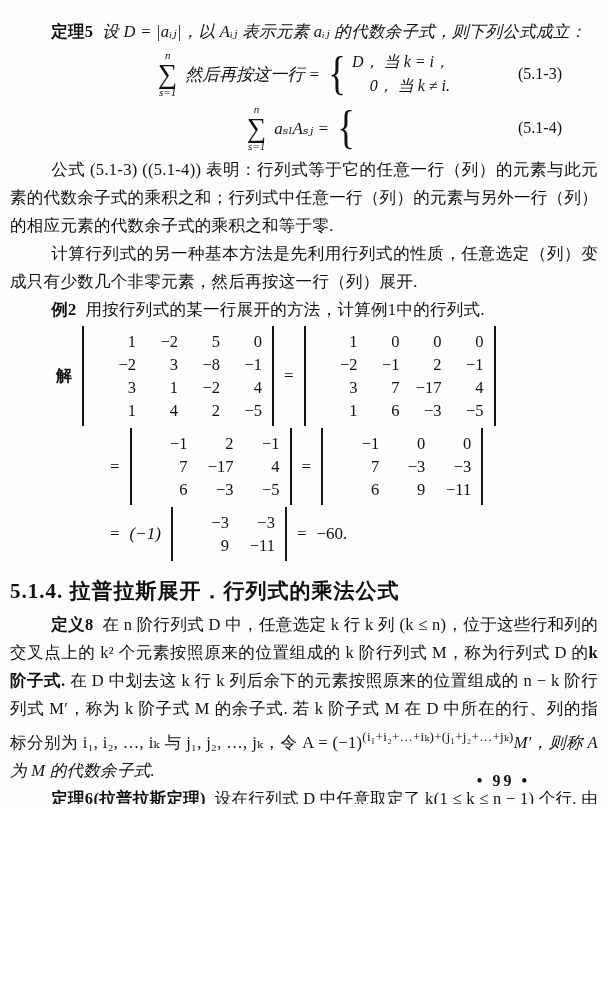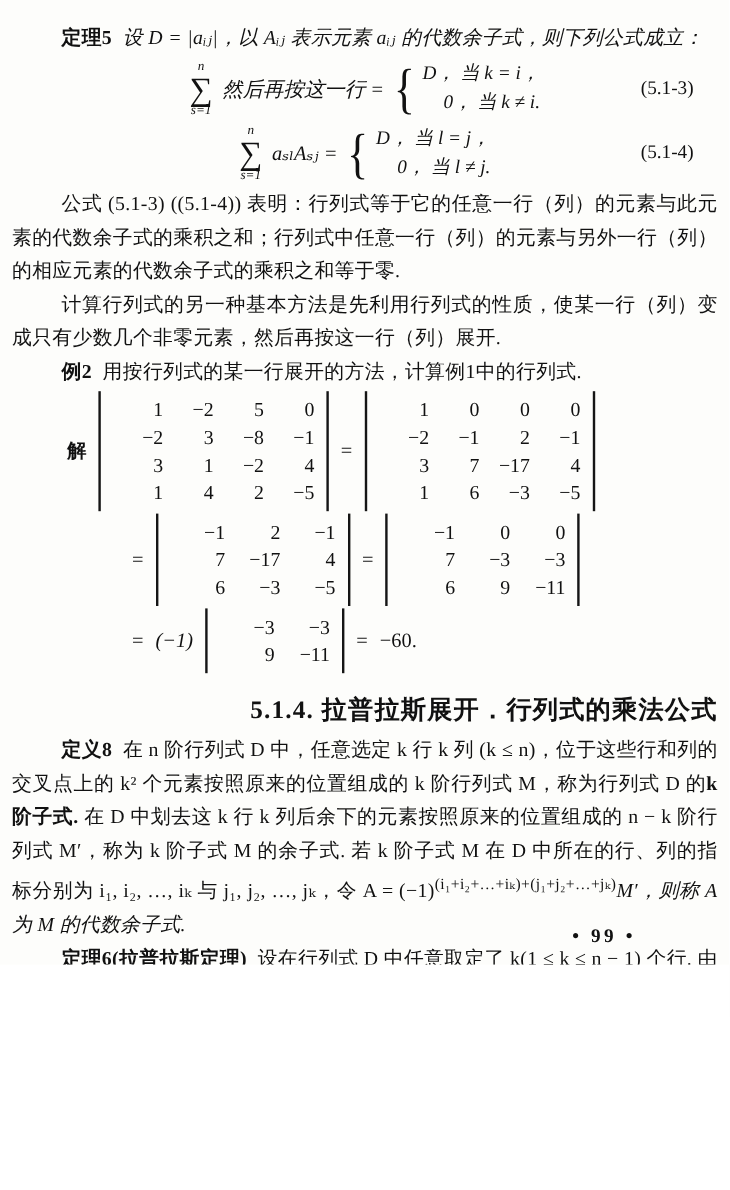--- a/index.html
+++ b/index.html
@@ -32,21 +32,21 @@
     min-height: 52px;
     margin: 2px 0;
   }
   .sum { display: inline-flex; flex-direction: column; align-items: center; margin-right: 4px; }
   .sum .up, .sum .lo { font-size: 11px; font-style: italic; line-height: 11px; }
   .sum .sig { font-size: 27px; line-height: 26px; }
   .term { font-style: italic; font-size: 17px; margin: 0 6px 0 4px; }
   .brace { font-size: 46px; font-weight: 300; line-height: 46px; margin-right: 4px; transform: scaleX(.8); }
   .cases { display: inline-flex; flex-direction: column; text-align: right; }
   .cases span { font-size: 16px; line-height: 24px; font-style: italic; }
-  .eqtag { position: absolute; right: 20px; top: 50%; transform: translateY(-50%); font-size: 16px; }
+  .eqtag { position: absolute; right: 36px; top: 50%; transform: translateY(-50%); font-size: 16px; }
   
   .solrow { display: flex; align-items: center; gap: 10px; margin: 2px 0; }
   .sol1 { margin-left: 46px; }
   .sol2, .sol3 { margin-left: 100px; }
   .det {
     display: inline-grid;
     border-left: 2px solid #151515;
     border-right: 2px solid #151515;
     padding: 4px 10px;
   }
@@ -54,21 +54,20 @@
   .det3 { grid-template-columns: repeat(3, 46px); }
   .det2 { grid-template-columns: repeat(2, 46px); }
   .dc { text-align: right; height: 23px; line-height: 23px; font-size: 16.5px; }
   .op { font-size: 17px; }
   
   .h-section {
     margin: 16px 0 6px 0;
     font-size: 21px;
     font-weight: bold;
     letter-spacing: 1px;
-    text-align: right;
   }
   .h-sub {
     margin: 2px 0;
     font-size: 16.5px;
     line-height: 28px;
     font-weight: bold;
     text-indent: 2.5em;
   }
   sup.expo { font-size: 13px; }
   .mi { font-style: italic; }
@@ -104,29 +103,25 @@
   </div>
 
   <div class="eqrow">
     <span class="sum">
       <span class="up">n</span>
       <span class="sig">∑</span>
       <span class="lo">s=1</span>
     </span>
     <span class="term">aₛₗAₛⱼ =</span>
     <span class="brace">{</span>
-    <span class="cases">
-      <span>D， 当 l = j，</span>
-      <span>0， 当 l ≠ j.</span>
-    </span>
     <span class="eqtag">(5.1-4)</span>
   </div>
 
   <p class="para indent">公式 (5.1-3) ((5.1-4)) 表明：行列式等于它的任意一行（列）的元素与此元素的代数余子式的乘积之和；行列式中任意一行（列）的元素与另外一行（列）的相应元素的代数余子式的乘积之和等于零.</p>
-  <p class="para indent">计算行列式的另一种基本方法是先利用行列式的性质，使某一行（列）变成只有少数几个非零元素，然后再按这一行（列）展开.</p>
+  <p class="para indent">计算行列式的另一种基本方法是先利用行列式的性质，任意选定（列）变成只有少数几个非零元素，然后再按这一行（列）展开.</p>
   <p class="para indent"><b class="lbl">例2</b>&nbsp;&nbsp;<span>用按行列式的某一行展开的方法，计算例1中的行列式.</span></p>
 
   <div class="solrow sol1">
     <b class="lbl">解</b>
     <span class="det det4">
       <span class="dc">1</span>
       <span class="dc">−2</span>
       <span class="dc">5</span>
       <span class="dc">0</span>
       <span class="dc">−2</span>

